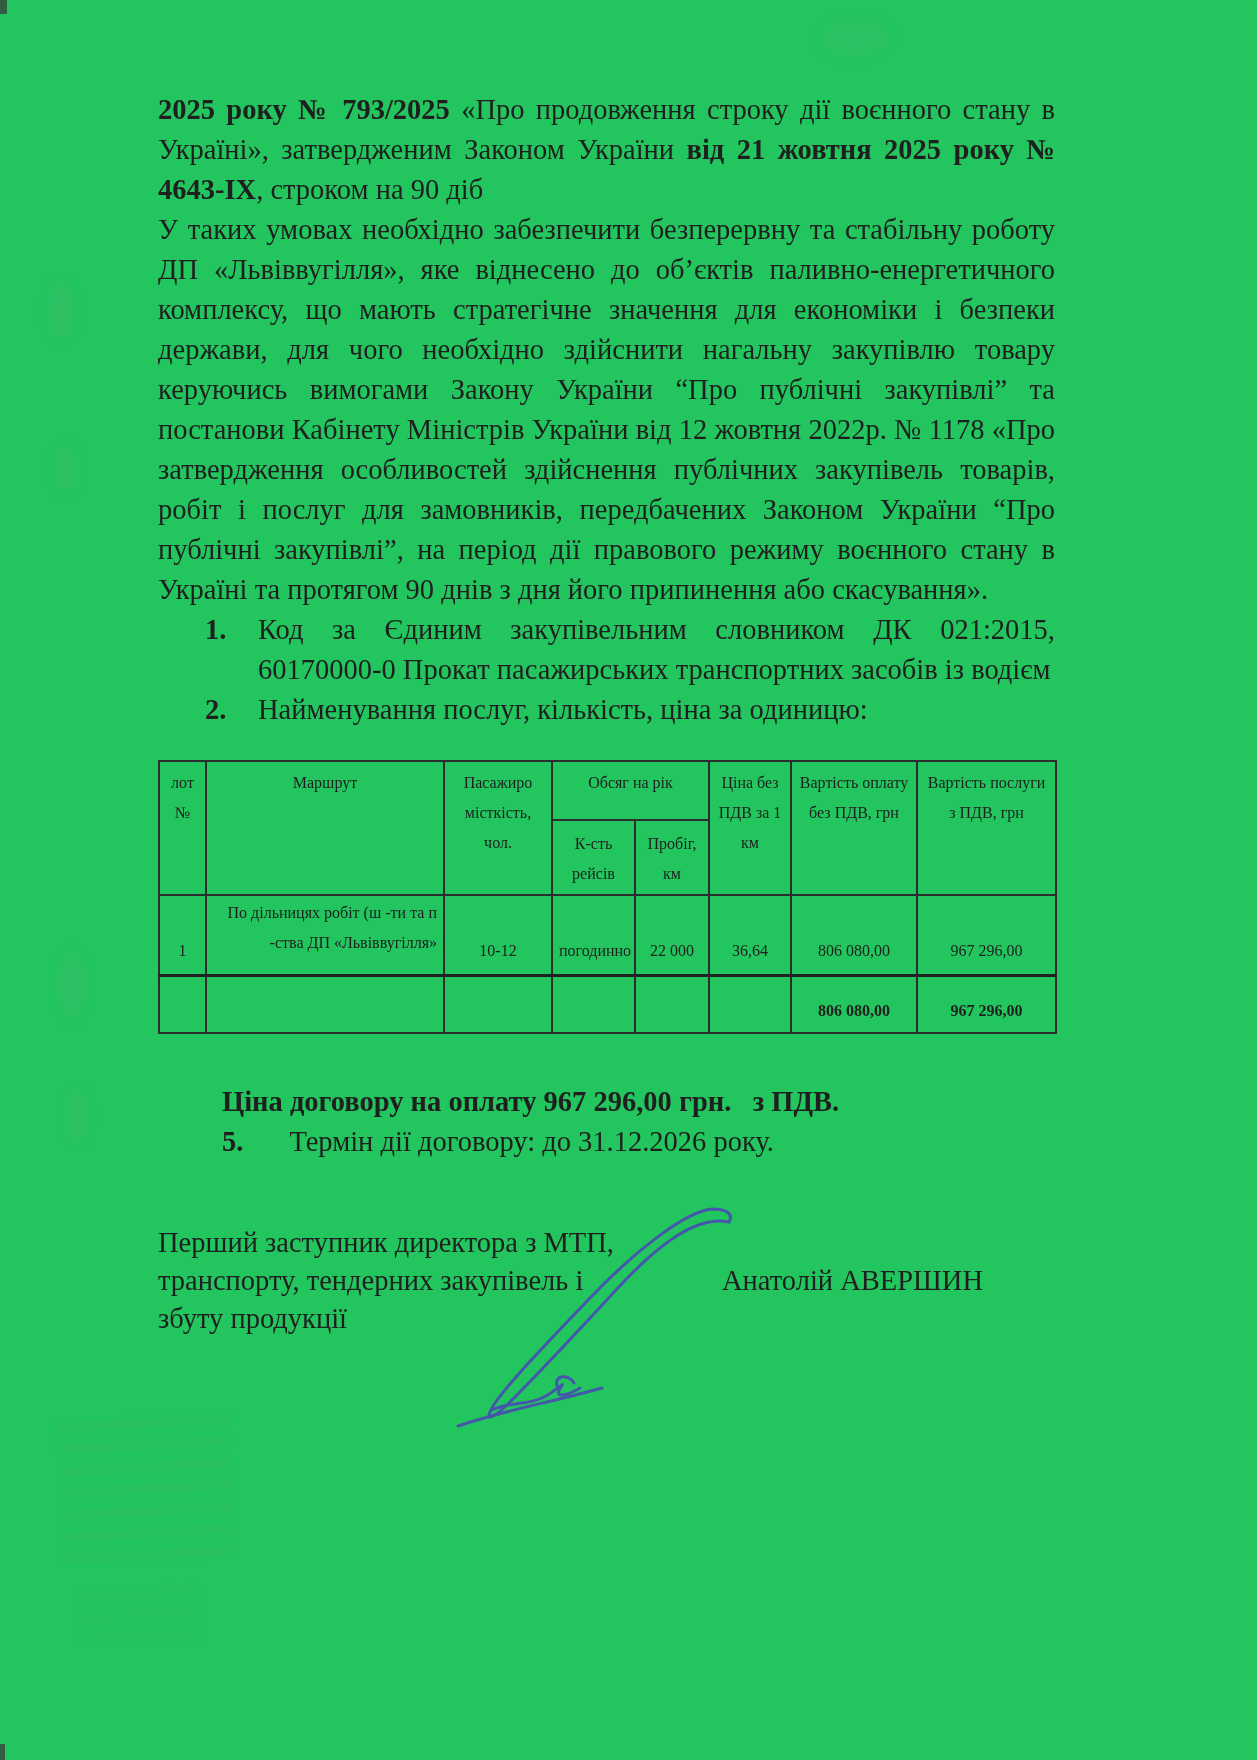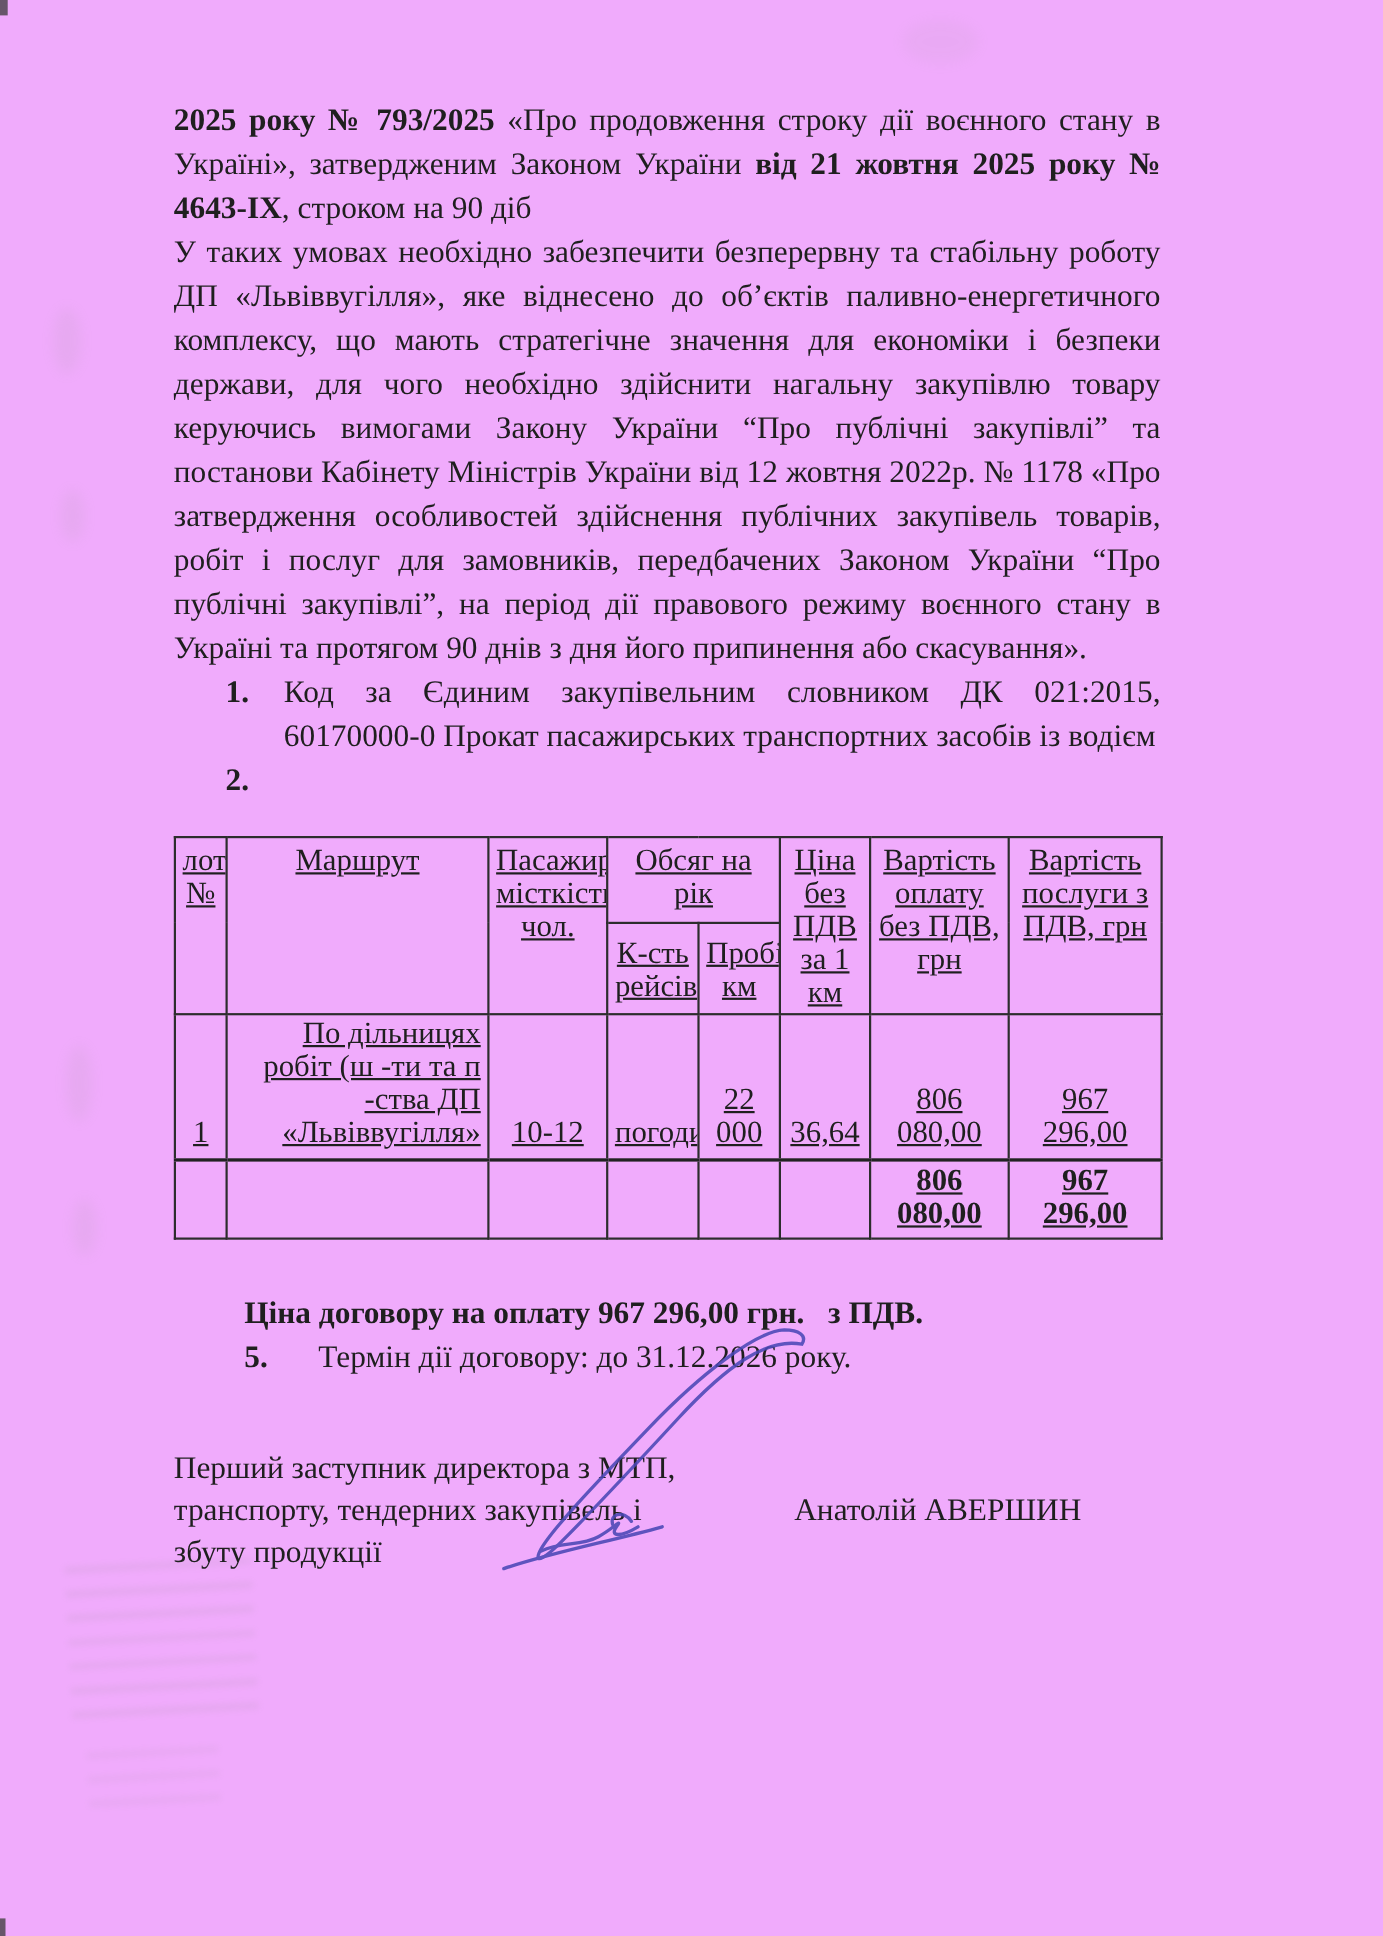--- a/index.html
+++ b/index.html
@@ -1,20 +1,20 @@
 <!DOCTYPE html>
 <html lang="uk"><head>
 <meta charset="utf-8">
 <style>
   html,body{margin:0;padding:0;background:#e8e8e6;}
   .page{
     position:relative;
     width:1257px;height:1760px;
     margin:0 auto;
-    background:#f0abfc;
+    background:#22c55e;
     overflow:hidden;
     font-family:"Liberation Serif","DejaVu Serif",serif;
     color:#1f1f1f;
   }
   .content{
     position:absolute;left:158px;top:90px;width:897px;
     font-size:28.5px;line-height:40px;
   }
   .p{margin:0;text-align:justify;}
   .p.first-indent{text-indent:58px;}
@@ -26,21 +26,21 @@
   
   .item2{margin:0;text-align:justify;text-indent:64px;}
   .item2 .n2{font-weight:bold;}
   .item2 .gap{display:inline-block;width:46px;}
   .price-line{margin:48px 0 0 0;text-indent:64px;font-weight:bold;}
 
   
   table.lots{
     border-collapse:collapse;table-layout:fixed;
     width:897px;margin-top:30px;
-    font-size:28px;line-height:30px;text-decoration:underline;
+    font-size:16px;line-height:30px;
   }
   table.lots td,table.lots th{
     border:2px solid #2d2d2d;
     padding:3px 6px;
     font-weight:normal;
     vertical-align:top;text-align:center;
     overflow:hidden;
   }
   table.lots th{padding-top:6px;}
   table.lots .subhead th{vertical-align:middle;}
@@ -89,20 +89,21 @@
     <p class="p">У таких умовах необхідно забезпечити безперервну та стабільну роботу ДП «Львіввугілля», яке віднесено до об’єктів паливно-енергетичного комплексу, що мають стратегічне значення для економіки і безпеки держави, для чого необхідно здійснити нагальну закупівлю товару керуючись вимогами Закону України “Про публічні закупівлі” та постанови Кабінету Міністрів України від 12 жовтня 2022р. № 1178 «Про затвердження особливостей здійснення публічних закупівель товарів, робіт і послуг для замовників, передбачених Законом України “Про публічні закупівлі”, на період дії правового режиму воєнного стану в Україні та протягом 90 днів з дня його припинення або скасування».</p>
 
 
     <div class="item">
       <span class="num">1.</span>
       <div class="itxt">Код за Єдиним закупівельним словником ДК 021:2015, 60170000-0 Прокат пасажирських транспортних засобів із водієм</div>
     </div>
 
     <div class="item">
       <span class="num">2.</span>
+      <div class="itxt">Найменування послуг, кількість, ціна за одиницю:</div>
     </div>
 
     <table class="lots">
       <colgroup>
         <col style="width:47px">
           <col style="width:238px">
           <col style="width:108px">
         <col style="width:83px">
           <col style="width:74px">
           <col style="width:82px">

